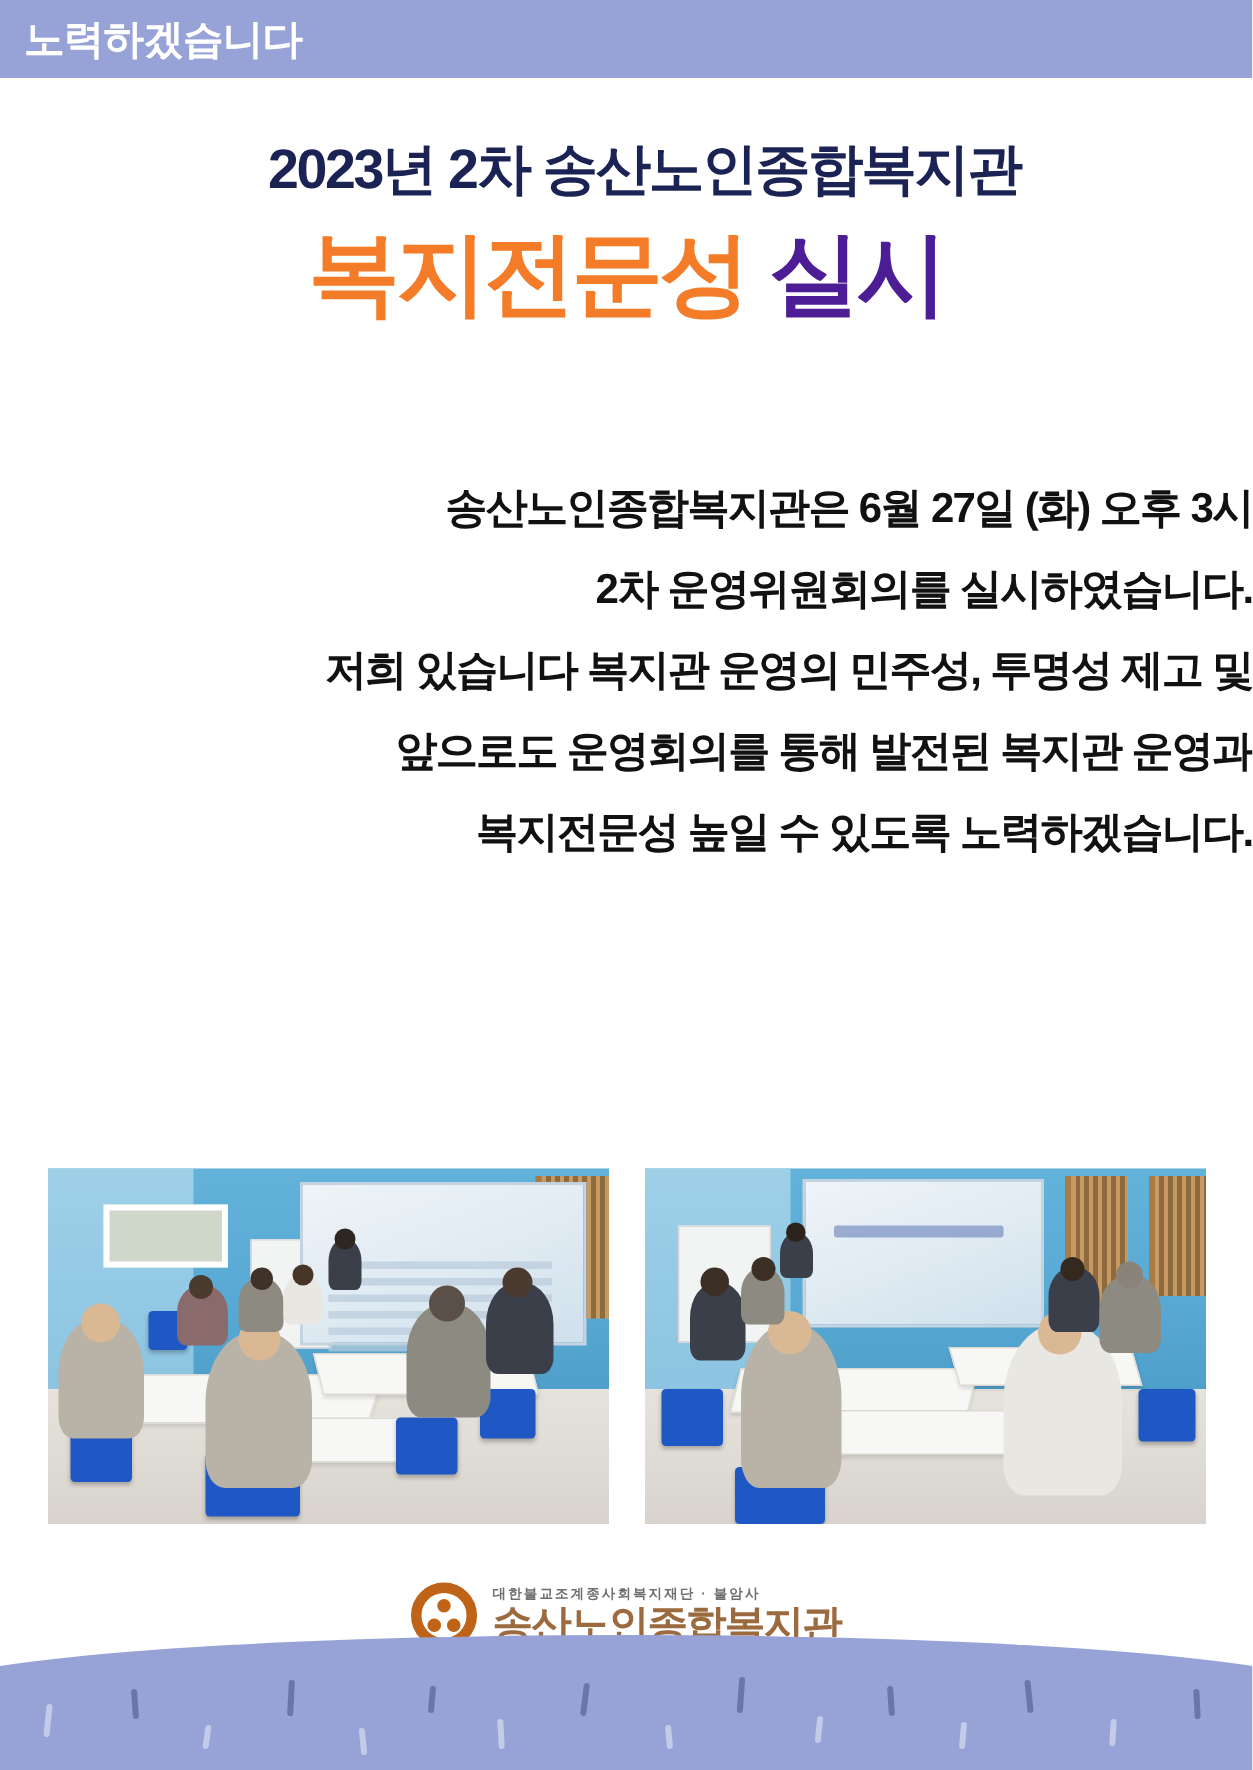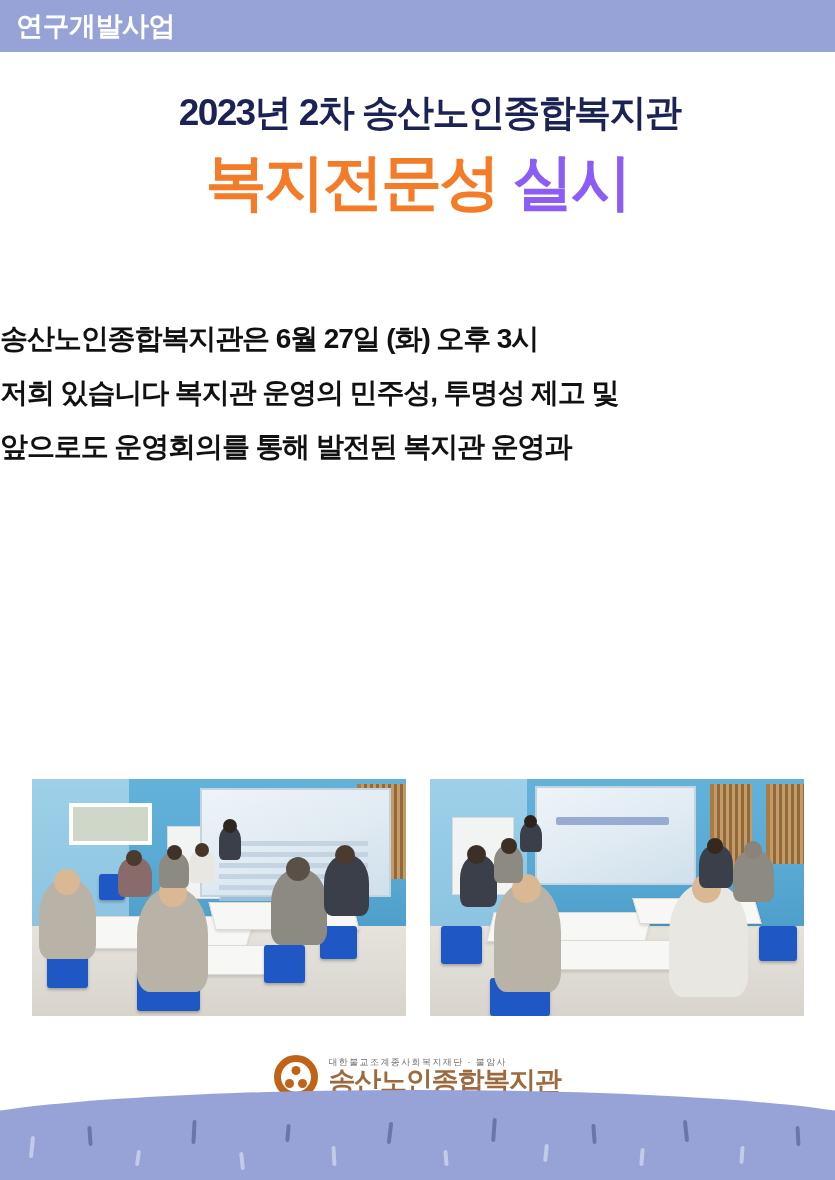--- a/index.html
+++ b/index.html
@@ -30,26 +30,26 @@
     font-size:37px;font-weight:800;color:#1b2254;
     letter-spacing:-1.6px;line-height:46px;
     white-space:nowrap;
     padding-left:24px;
   }
   .title-line2{
     font-size:61px;font-weight:800;letter-spacing:-2.5px;
     line-height:80px;white-space:nowrap;margin-top:6px;
   }
   .title-accent{color:#f47b28;}
-  .title-rest{color:#8b5cf6;}
+  .title-rest{color:#4c1d95;}
 
   
   .body-copy{
     position:absolute;left:0;top:312px;width:835px;
-    text-align:left;
+    text-align:right;
   }
   .body-line{
     font-size:28px;font-weight:600;color:#111111;
     letter-spacing:-1.1px;line-height:54px;white-space:nowrap;
   }
 
   
   .photos{position:absolute;left:32px;top:779px;width:772px;height:237px;
           display:flex;justify-content:space-between;}
   .photo{
@@ -111,59 +111,60 @@
     width:44px;height:44px;border-radius:50%;
     border:7px solid #bf6318;box-sizing:border-box;
     position:relative;background:#ffffff;flex:0 0 auto;
   }
   .logo-mark .dot{position:absolute;width:9px;height:9px;border-radius:50%;background:#bf6318;}
   .logo-mark .dot.top{left:50%;top:4px;transform:translateX(-50%);}
   .logo-mark .dot.bl{left:4px;bottom:4px;}
   .logo-mark .dot.br{right:4px;bottom:4px;}
   .logo-text{display:flex;flex-direction:column;justify-content:center;line-height:1;}
   .logo-small{
-    font-size:9px;font-weight:400;color:#6f6f6f;letter-spacing:1.4px;
+    font-size:9px;font-weight:700;color:#6f6f6f;letter-spacing:1.4px;
     margin-bottom:3px;white-space:nowrap;
   }
   .logo-main{
     font-size:27px;font-weight:800;color:#9b6a3f;letter-spacing:-1.2px;
     white-space:nowrap;
-    font-family:Liberation Mono, monospace;
   }
 
   
   .bottom-band{
     position:absolute;left:-60px;bottom:-30px;width:955px;height:120px;
     background:#97a3d6;border-radius:50% 50% 0 0 / 40px 40px 0 0;
     overflow:hidden;
   }
   .tick{position:absolute;width:4px;border-radius:3px;}
   .tick.light{background:#c3cbe8;}
   .tick.dark{background:#6b76a8;}
 </style>
 </head>
 <body>
 
 <div class="poster">
 
   <div class="top-band">
-    <div class="top-band-label">연구개발사업</div>
+    <div class="top-band-label">노력하겠습니다</div>
   </div>
 
   <div class="title-block">
     <div class="title-line1">2023년 2차 송산노인종합복지관</div>
     <div class="title-line2">
       <span class="title-accent">복지전문성</span><span class="title-rest"> 실시</span>
     </div>
   </div>
 
   <div class="body-copy">
     <div class="body-line">송산노인종합복지관은 6월 27일 (화) 오후 3시</div>
+    <div class="body-line">2차 운영위원회의를 실시하였습니다.</div>
     <div class="body-line">저희 있습니다 복지관 운영의 민주성, 투명성 제고 및</div>
     <div class="body-line">앞으로도 운영회의를 통해 발전된 복지관 운영과</div>
+    <div class="body-line">복지전문성 높일 수 있도록 노력하겠습니다.</div>
   </div>
 
   <div class="photos">
 
     <div class="photo">
       <div class="wall"></div>
       <div class="wall-left"></div>
       <div class="floor"></div>
       <div class="window-frame"></div>
       <div class="cabinet"></div>

